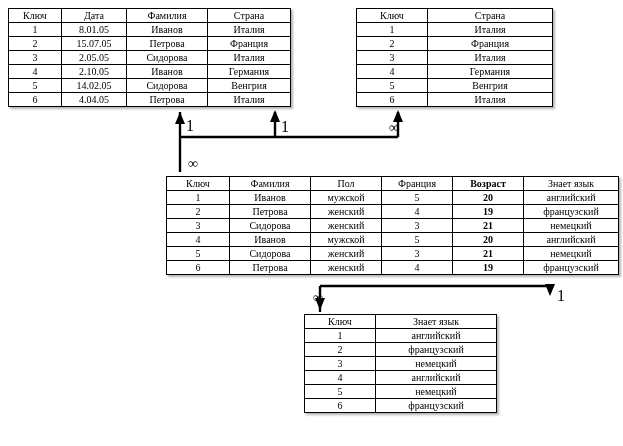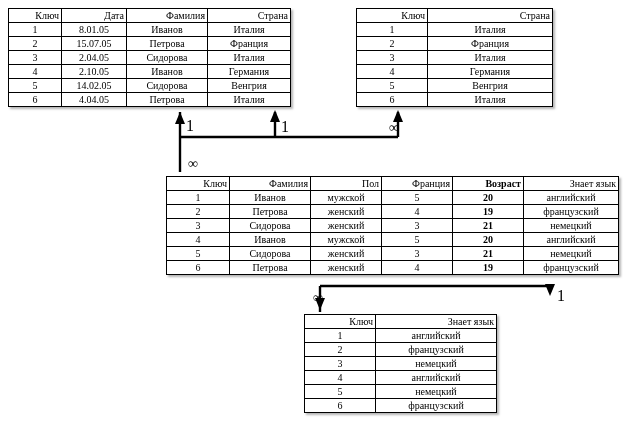--- a/index.html
+++ b/index.html
@@ -40,21 +40,20 @@
     font-size: 10px;
     line-height: 11px;
     height: 13px;
     padding: 0 2px;
     text-align: center;
     font-weight: normal;
     white-space: nowrap;
   }
   table.grid thead td {
     font-weight: normal;
-    text-align: right;
   }
   
   #tbl-orders { left: 8px;  top: 8px; }
   #tbl-orders td.c0 { width: 48px; }
   #tbl-orders td.c1 { width: 60px; }
   #tbl-orders td.c2 { width: 76px; }
   #tbl-orders td.c3 { width: 78px; }
 
   #tbl-country { left: 356px; top: 8px; }
   #tbl-country td.c0 { width: 66px; }
@@ -129,21 +128,21 @@
         <td class="c3">Италия</td>
       </tr>
       <tr>
         <td class="c0">2</td>
         <td class="c1">15.07.05</td>
         <td class="c2">Петрова</td>
         <td class="c3">Франция</td>
       </tr>
       <tr>
         <td class="c0">3</td>
-        <td class="c1">2.04.05</td>
+        <td class="c1">2.05.05</td>
         <td class="c2">Сидорова</td>
         <td class="c3">Италия</td>
       </tr>
       <tr>
         <td class="c0">4</td>
         <td class="c1">2.10.05</td>
         <td class="c2">Иванов</td>
         <td class="c3">Германия</td>
       </tr>
       <tr>

